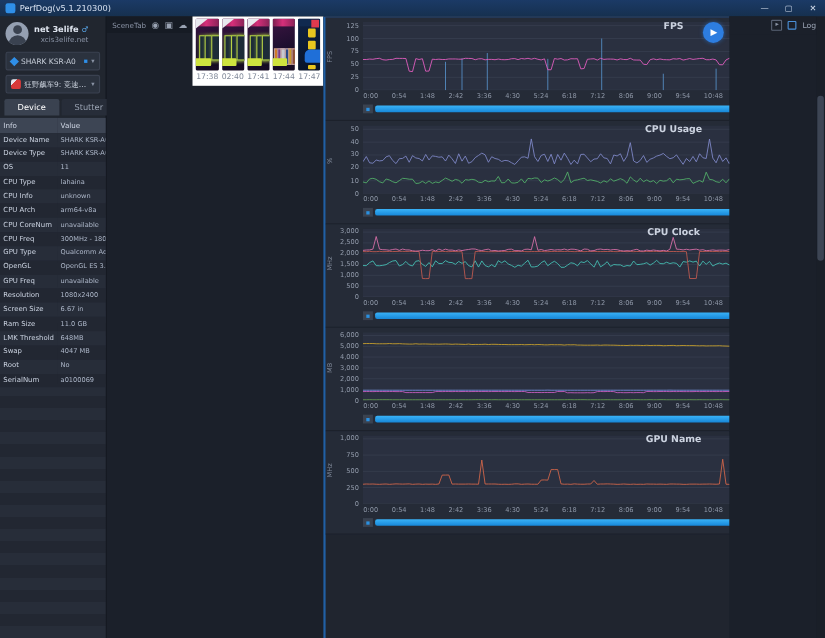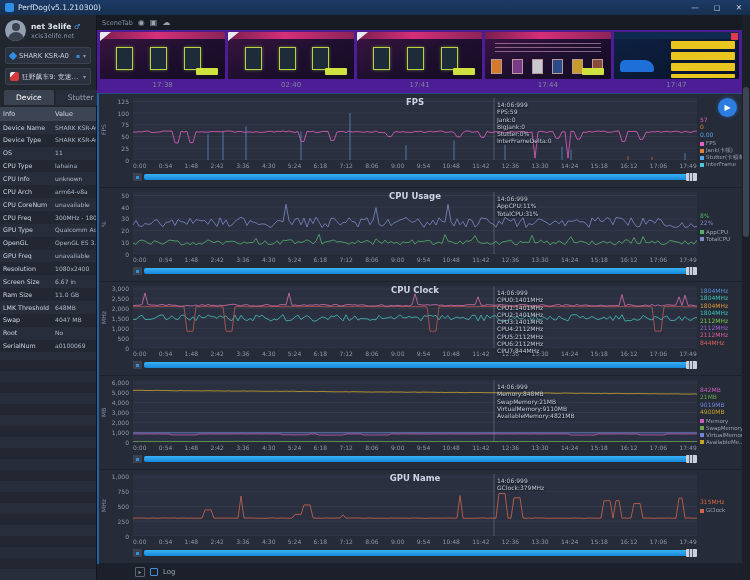--- a/index.html
+++ b/index.html
@@ -14,47 +14,47 @@
   
   .body-row{flex:1;display:flex;min-height:0;}
   
   .sidebar{width:97px;flex:none;display:flex;flex-direction:column;background:#21262f;border-right:1px solid #11151c;}
   .user{display:flex;align-items:center;gap:5px;padding:5px 5px 4px;}
   .avatar{width:21px;height:21px;border-radius:50%;background:#95a0b2;position:relative;overflow:hidden;flex:none;}
   .avatar::before{content:"";position:absolute;left:6.5px;top:3px;width:8px;height:8px;border-radius:50%;background:#3a4250;}
   .avatar::after{content:"";position:absolute;left:2.5px;top:12px;width:16px;height:10px;border-radius:8px 8px 0 0;background:#3a4250;}
   .user-name{font-size:7.5px;color:#dfe5ef;white-space:nowrap;font-weight:bold;}
   .male{color:#58a6e8;font-size:7px;}
-  .user-email{font-size:6.5px;color:#8a93a5;margin-top:1px;white-space:nowrap;}
+  .user-email{font-size:6.5px;color:#8a93a5;margin-top:1px;white-space:nowrap;text-align:right;}
   .select{margin:2px 5px;height:17px;background:#2b323e;border:1px solid #3a4150;border-radius:2px;display:flex;align-items:center;padding:0 4px;gap:3px;font-size:6.8px;color:#c6cdd8;cursor:pointer;}
   .dev-diamond{width:6px;height:6px;background:#2f8fe8;transform:rotate(45deg);flex:none;}
   .app-ico{width:9px;height:9px;border-radius:2px;background:linear-gradient(135deg,#e8e8ee 30%,#d83a3a 30%);flex:none;}
   .sel-label{white-space:nowrap;overflow:hidden;text-overflow:ellipsis;flex:1;}
   .sig{color:#2f8fe8;font-size:6px;flex:none;}
   .caret{color:#8a93a5;font-size:6px;flex:none;}
   .tabs{display:flex;gap:2px;padding:3px 4px 0;}
   .tab{flex:1;text-align:center;font-size:7.5px;color:#9aa3b3;padding:3px 12px;background:#272d39;border-radius:2px 2px 0 0;cursor:pointer;white-space:nowrap;}
   .tab.active{background:#3a4250;color:#fff;}
   .table-wrap{flex:1;margin-top:2px;overflow:hidden;background:repeating-linear-gradient(180deg,#272d39 0 11px,#222732 11px 22px);}
   .table-wrap table{width:100%;border-collapse:collapse;font-size:6.3px;}
   .table-wrap th{background:#3d4554;color:#cfd6e4;text-align:left;padding:3px 3px;font-weight:normal;font-size:6.5px;}
   .table-wrap td{padding:2.5px 3px;vertical-align:top;color:#aeb8ca;line-height:1.25;}
   .table-wrap td.lbl{color:#ccd4e2;white-space:nowrap;width:44px;}
   .table-wrap td.val{word-break:break-all;}
   .table-wrap tbody tr:nth-child(odd){background:#272d39;}
   .table-wrap tbody tr:nth-child(even){background:#222732;}
   
-  .main{flex:1;min-width:0;display:flex;flex-direction:column;background:#1b202a;}
+  .main{flex:1;min-width:0;display:flex;flex-direction:row;background:#1b202a;}
   .scene-row{height:15px;flex:none;display:flex;align-items:center;gap:5px;padding:0 5px;background:#161b24;}
   .scene-tab{font-size:6.5px;color:#8a93a5;flex:none;}
   .label-bar{flex:1;height:11px;background:#cf6b72;border-radius:1px;display:flex;align-items:center;justify-content:center;font-size:7.5px;color:#4a242e;cursor:pointer;}
   .scene-icons{display:flex;gap:5px;color:#9aa3b3;font-size:8px;flex:none;}
   .scene-icons span{cursor:pointer;}
   
-  .thumbs-row{height:63px;flex:none;background:#4c1d95;display:flex;gap:3px;padding:2px 3px 0;}
+  .thumbs-row{height:63px;flex:none;background:#ffffff;display:flex;gap:3px;padding:2px 3px 0;}
   .thumb-wrap{flex:1;min-width:0;display:flex;flex-direction:column;cursor:pointer;}
   .thumb{height:47px;position:relative;overflow:hidden;border-radius:1px;background:linear-gradient(160deg,#3c1542,#1d0f2e 55%,#150b22);}
   .thumb-time{height:12px;line-height:13px;text-align:center;font-size:7px;color:#7f8898;}
   .thumb .strip{position:absolute;top:0;left:0;right:0;height:7px;background:linear-gradient(90deg,#7a1f4e,#d62f7a 45%,#8a2458);}
   .thumb .strip-dark{background:linear-gradient(90deg,#241530,#6a4a10 60%,#241530);}
   .thumb .tri{position:absolute;top:0;left:0;width:0;height:0;border-top:9px solid #e8e8ee;border-right:11px solid transparent;z-index:2;}
   .thumb .card{position:absolute;top:15px;width:17px;height:23px;background:#1d2c38;border:1px solid #b7d245;box-shadow:0 0 3px rgba(183,210,69,.5);}
   .thumb .c1{left:13%;}.thumb .c2{left:40%;}.thumb .c3{left:67%;}
   .thumb .btn{position:absolute;right:7px;bottom:4px;width:22px;height:7px;background:#cfe23f;border-radius:1px;}
   .thumb .txt{position:absolute;top:11px;left:10px;right:10px;height:9px;opacity:.55;background:repeating-linear-gradient(180deg,#d8a8c8 0 1px,transparent 1px 4px);}

